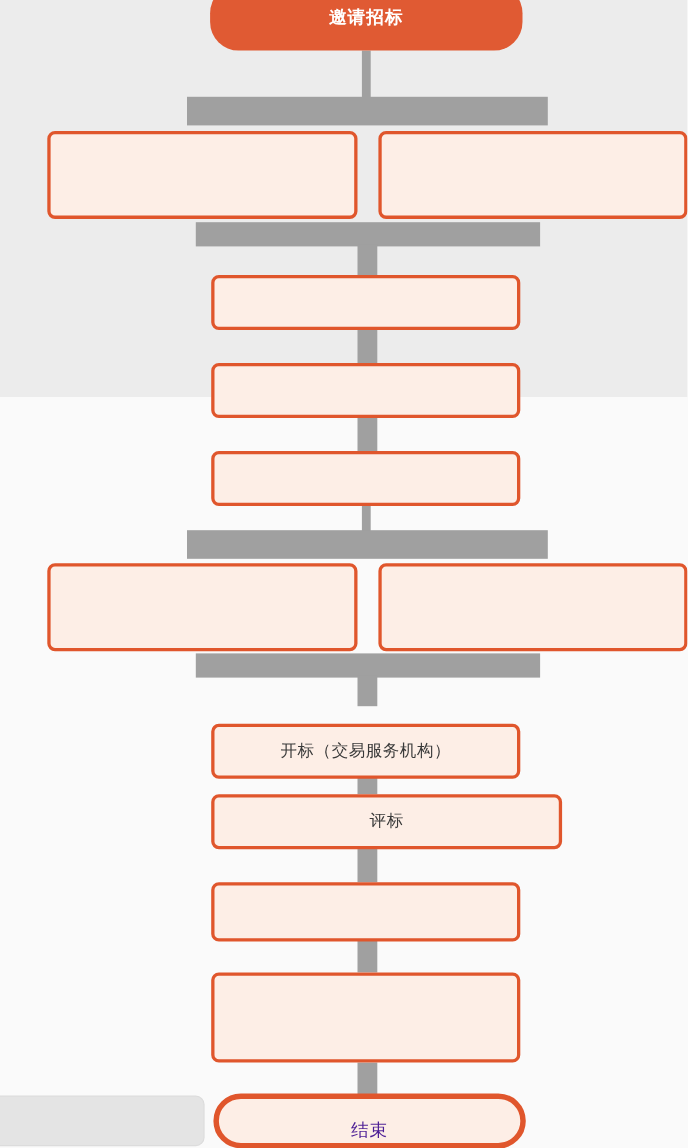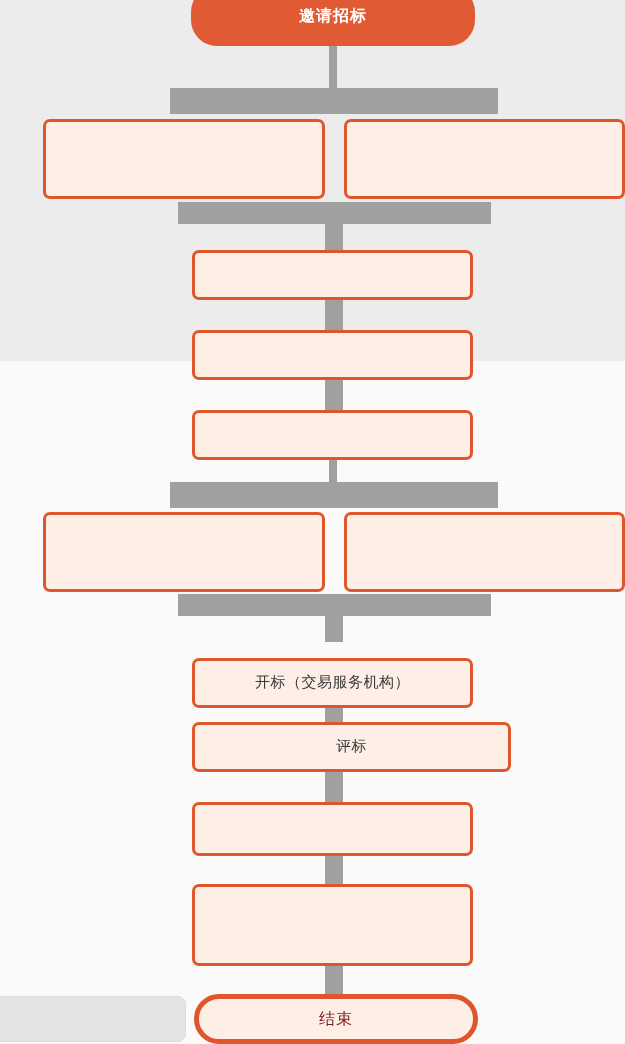--- a/index.html
+++ b/index.html
@@ -73,23 +73,23 @@
     letter-spacing: 1px;
   }
 
   .node-end {
     position: absolute;
     box-sizing: border-box;
     border: 5px solid #e0562c;
     background: #fdeee6;
     border-radius: 28px;
     display: flex;
-    align-items: center;
+    align-items: flex-end;
     justify-content: center;
-    color: #7f1d1d;
+    color: #4c1d95;
     font-size: 16px;
     letter-spacing: 1px;
   }
 
   .node-gray {
     position: absolute;
     box-sizing: border-box;
     background: #e4e4e4;
     border: 1px solid #dcdcdc;
     border-radius: 8px;

